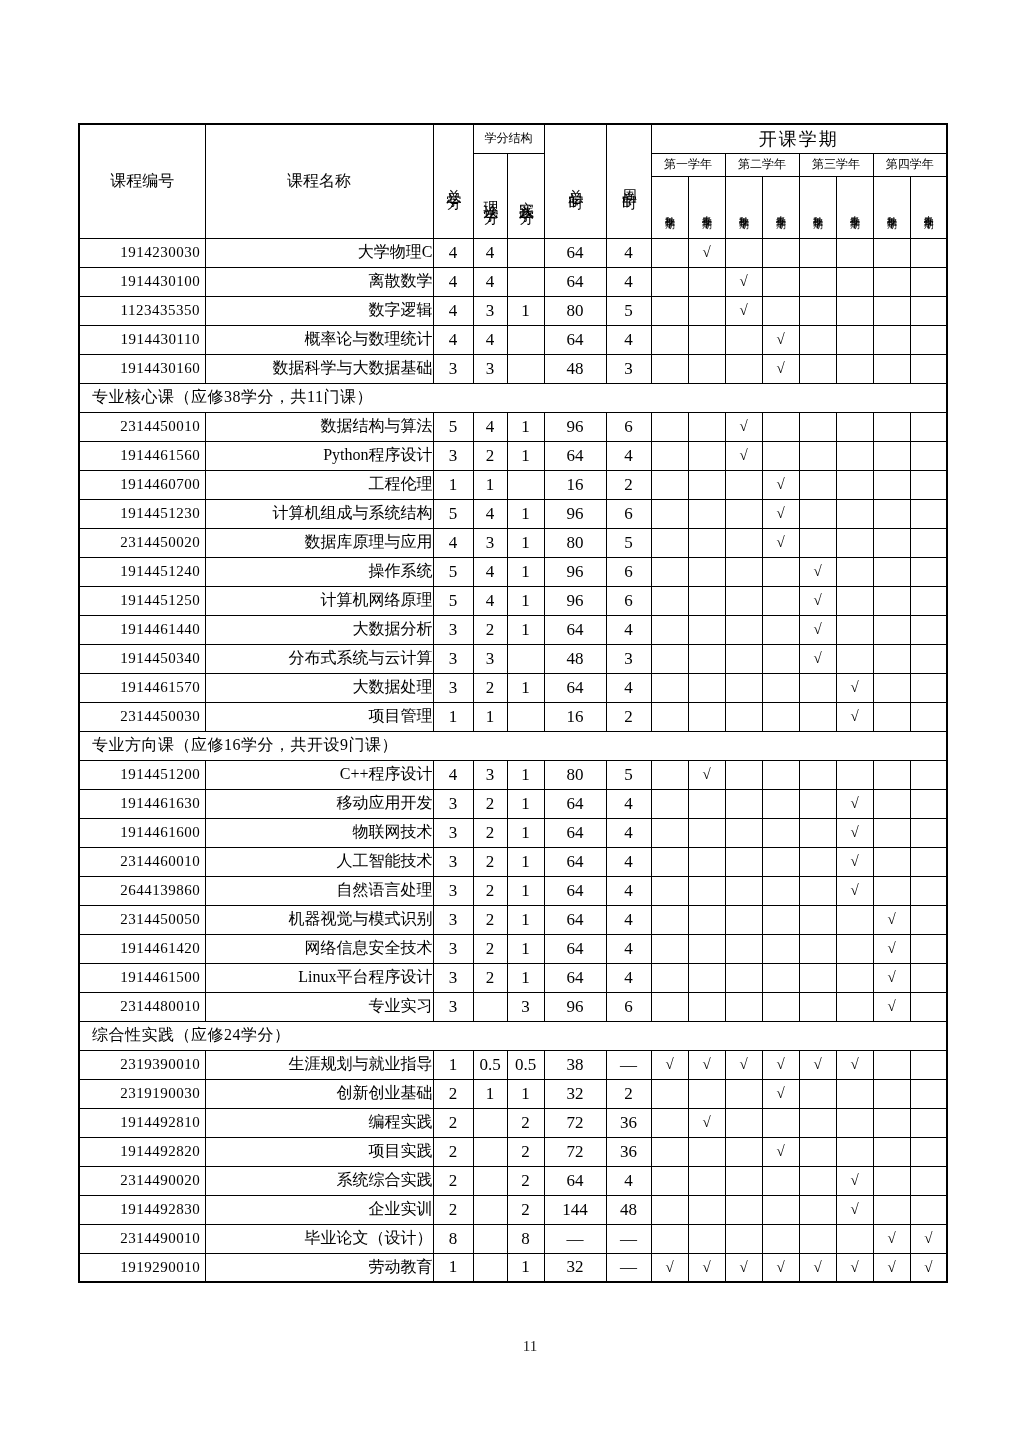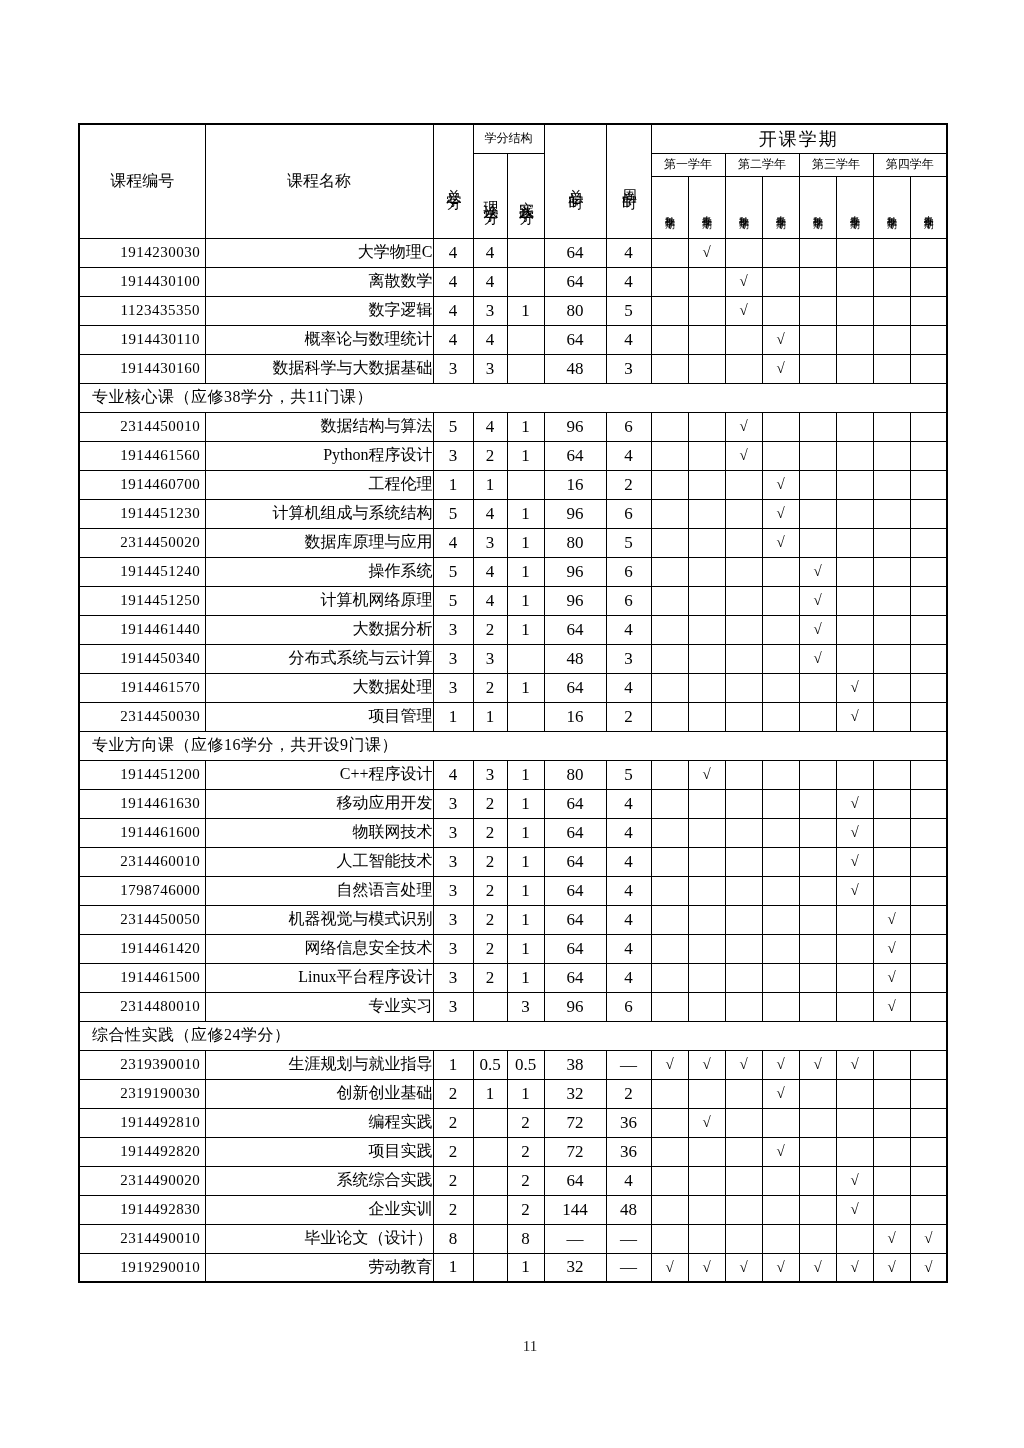--- a/index.html
+++ b/index.html
@@ -456,21 +456,21 @@
             <td class="mark-cell"></td>
             <td class="mark-cell"></td>
             <td class="mark-cell"></td>
             <td class="mark-cell"></td>
             <td class="mark-cell"></td>
             <td class="mark-cell">√</td>
             <td class="mark-cell"></td>
             <td class="mark-cell"></td>
           </tr>
           <tr>
-            <td class="id-cell">1798746000</td>
+            <td class="id-cell">2644139860</td>
             <td class="name-cell">自然语言处理</td>
             <td class="num-cell">3</td>
             <td class="num-cell">2</td>
             <td class="num-cell">1</td>
             <td class="num-cell">64</td>
             <td class="num-cell">4</td>
             <td class="mark-cell"></td>
             <td class="mark-cell"></td>
             <td class="mark-cell"></td>
             <td class="mark-cell"></td>

